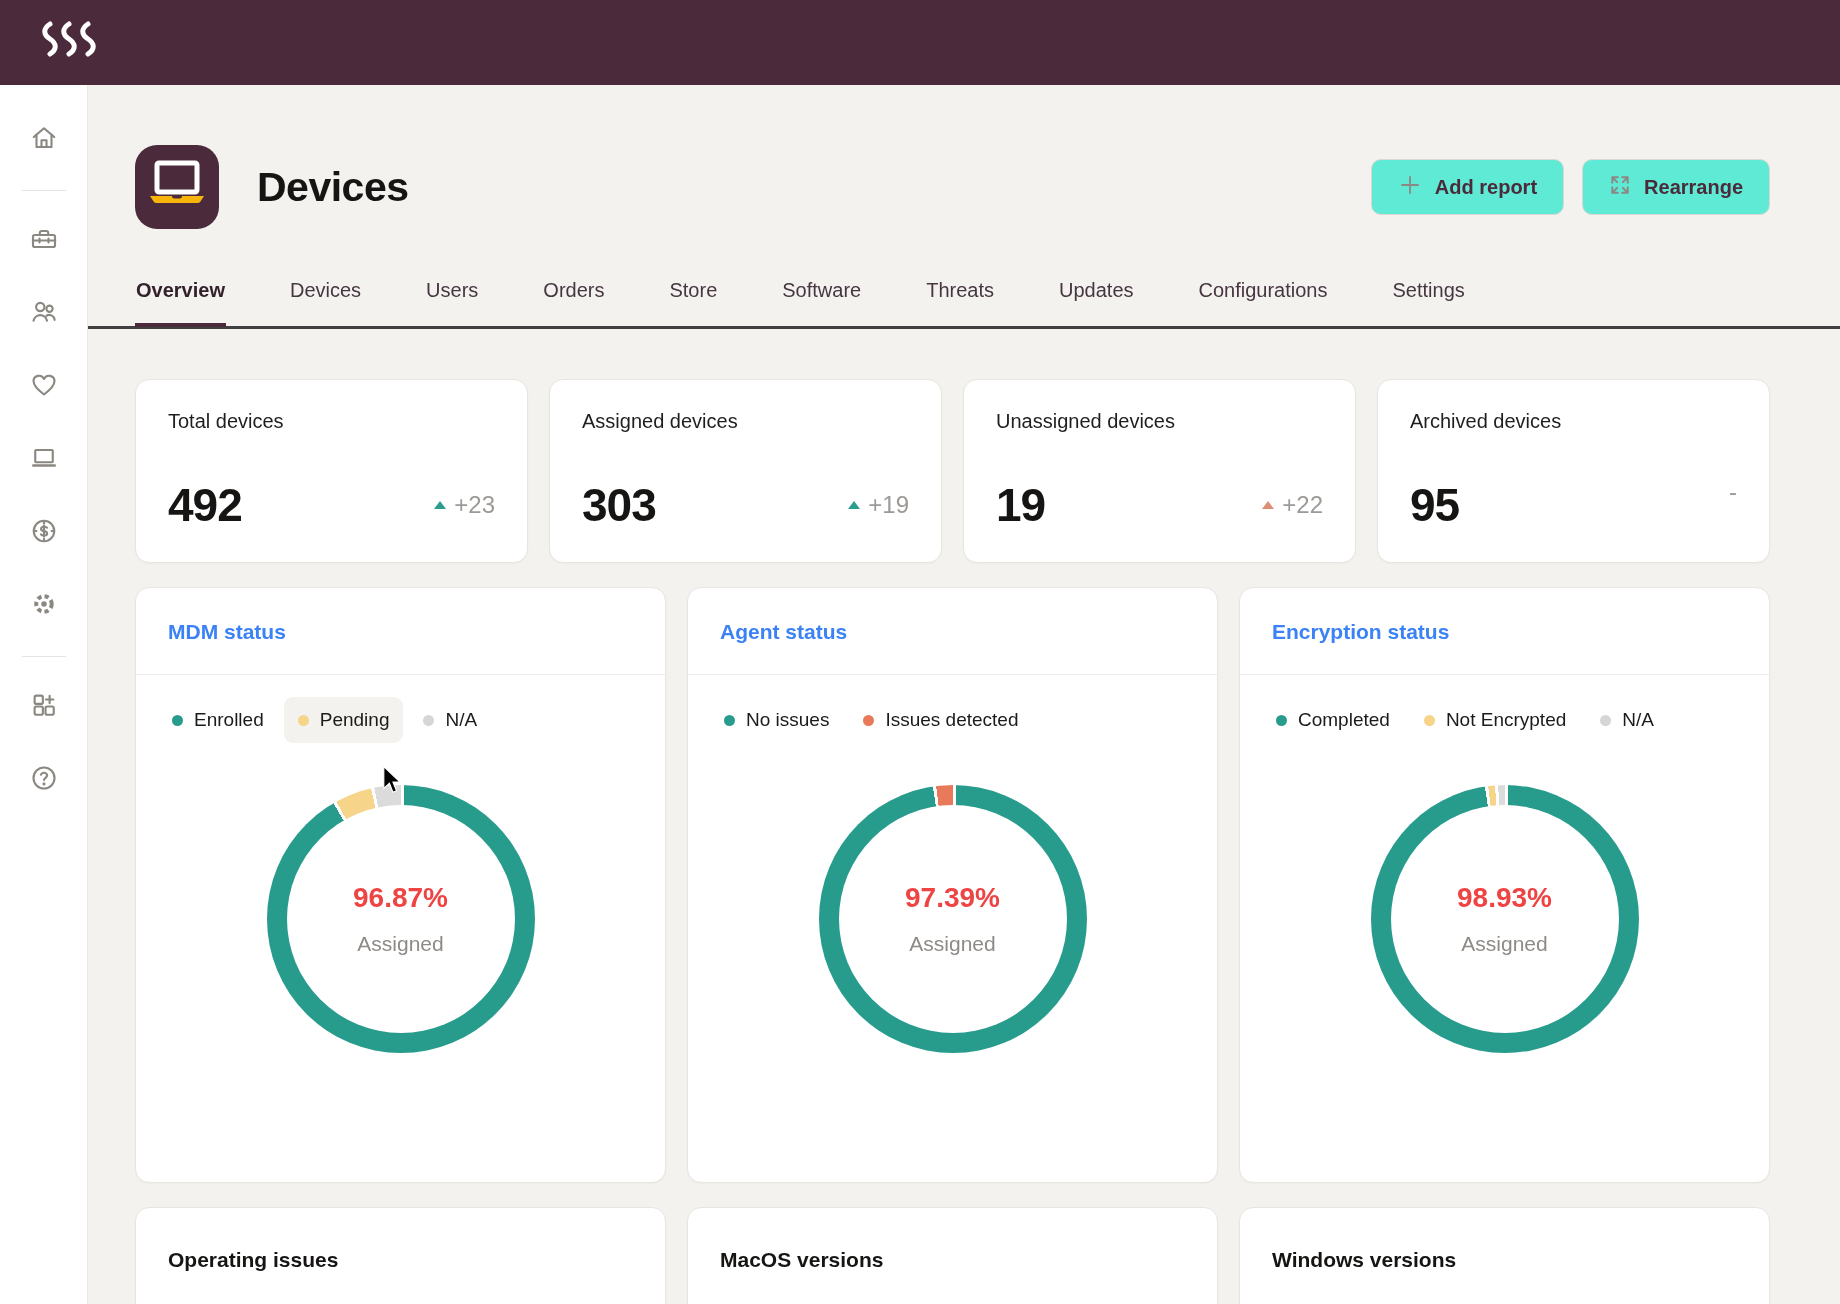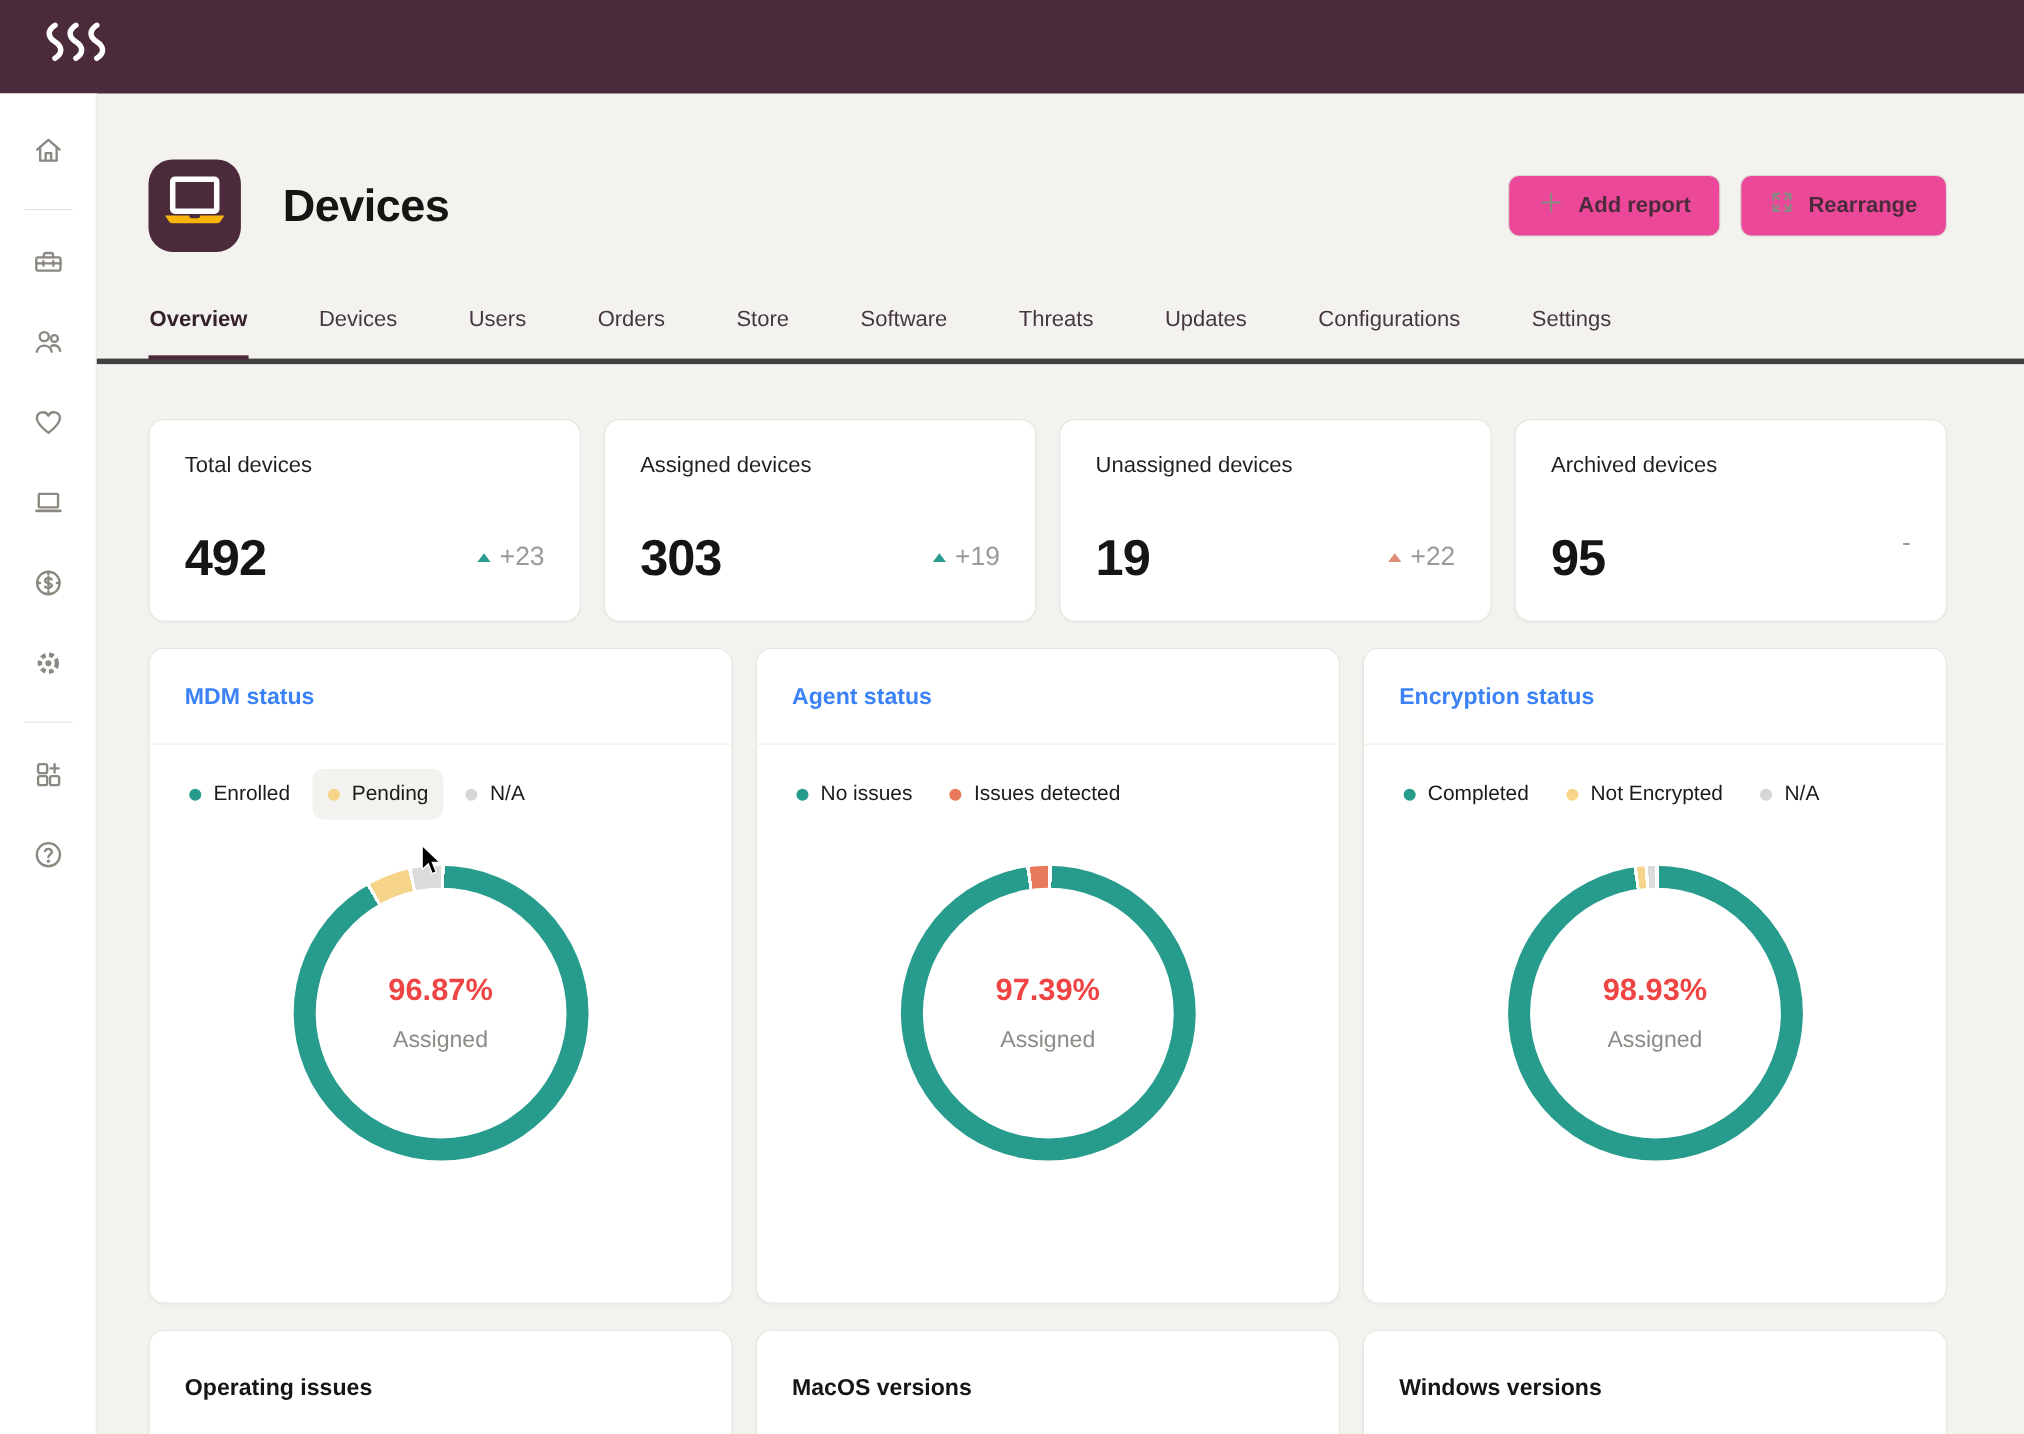--- a/index.html
+++ b/index.html
@@ -32,29 +32,29 @@
 
   .page-header { display:flex; align-items:center; padding:60px 70px 0 47px; }
   .app-tile {
     width:84px; height:84px; border-radius:22px; background:#4B2B3B;
     display:flex; align-items:center; justify-content:center; flex:0 0 auto;
   }
   .page-title { font-size:41px; font-weight:bold; letter-spacing:-0.5px; margin-left:38px; color:#161514; }
   .header-actions { margin-left:auto; display:flex; gap:18px; }
   .btn {
     height:56px; display:flex; align-items:center; gap:13px; padding:0 26px;
-    background:#ec4899; border:1px solid #DBD7D2; border-radius:10px;
+    background:#5eead4; border:1px solid #DBD7D2; border-radius:10px;
     font-size:20px; font-weight:bold; color:#4B2B3B; cursor:pointer;
   }
   .btn svg { stroke:#8C8984; fill:none; stroke-width:1.8; stroke-linecap:round; stroke-linejoin:round; }
 
   
   .tabbar {
     display:flex; gap:63px; margin-top:44px; padding-left:47px;
-    border-bottom:5px solid #404040;
+    border-bottom:3px solid #404040;
   }
   .tab {
     font-size:20px; color:#463641; padding:6px 1px 24px; cursor:pointer;
     position:relative; white-space:nowrap;
   }
   .tab.active { font-weight:bold; color:#33212C; }
   .tab.active::after {
     content:""; position:absolute; left:0; right:0; bottom:-1px; height:4px; background:#4B2B3B;
   }
 

